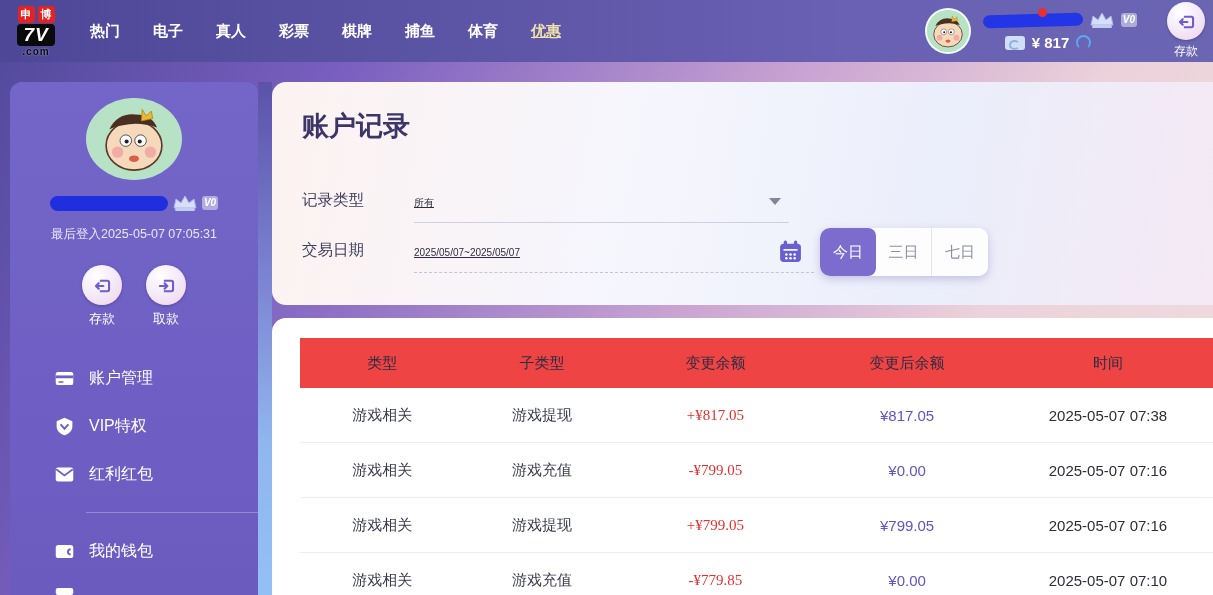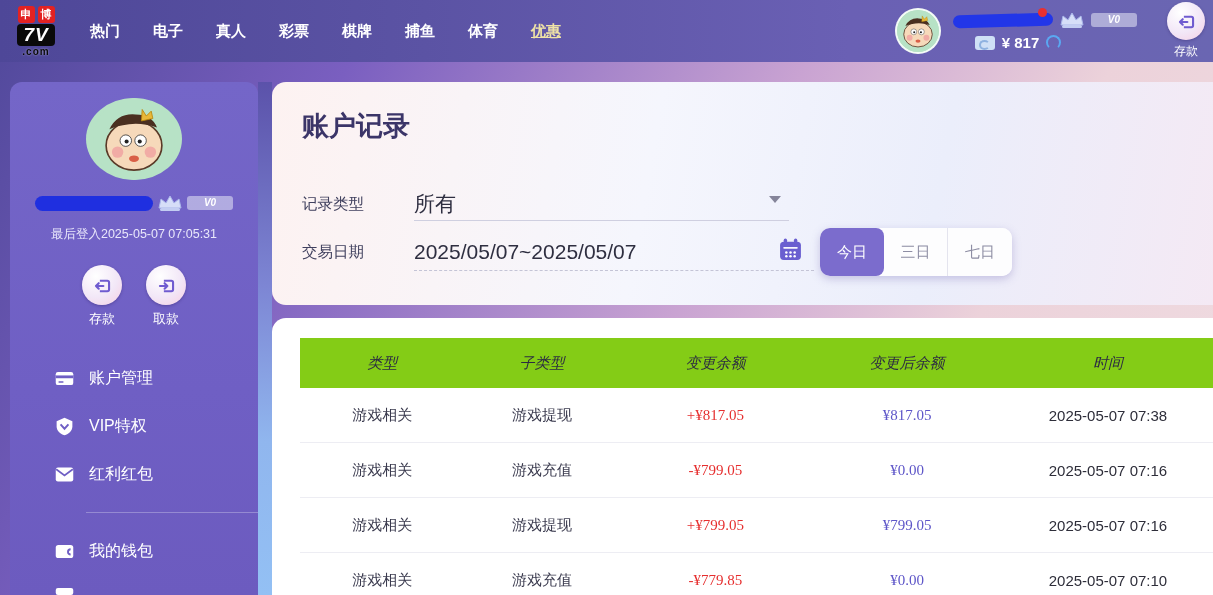--- a/index.html
+++ b/index.html
@@ -28,21 +28,21 @@
   .user-cluster{position:absolute;right:8px;top:0;height:62px;display:flex;align-items:center;}
   .avatar-small{position:relative;width:46px;height:46px;border-radius:50%;
     border:2px solid rgba(255,255,255,.85);overflow:hidden;background:#b7e2c6;flex:0 0 auto;}
   .avatar-small svg{width:100%;height:100%;display:block;}
   .notif-dot{position:absolute;right:166px;top:8px;width:9px;height:9px;border-radius:50%;background:#e93030;z-index:6;}
   .user-mid{display:flex;flex-direction:column;margin-left:12px;margin-right:14px;gap:5px;}
   .user-row1{display:flex;align-items:center;gap:6px;}
   .name-blur{width:100px;height:13px;background:#2236e8;border-radius:7px;transform:rotate(-1.5deg);}
   .crown{width:26px;height:18px;}
   .vip-badge{background:rgba(230,232,245,.55);color:#fff;font-size:10px;font-weight:bold;font-style:italic;
-    padding:1px 17px;border-radius:3px;line-height:12px;}
+    padding:1px 2px;border-radius:3px;line-height:12px;}
   .user-row2{display:flex;align-items:center;gap:7px;padding-left:22px;}
   .wallet-chip{width:20px;height:14px;background:#cfe0f6;border-radius:3px;position:relative;}
   .wallet-chip::after{content:"";position:absolute;left:4px;top:4px;width:7px;height:6px;
     border:2px solid #8fb2e0;border-right-color:transparent;border-radius:50%;}
   .balance{color:#fff;font-size:15px;font-weight:bold;}
   .spinner{width:15px;height:15px;border:2px solid #5aa8f2;border-bottom-color:transparent;border-radius:50%;}
   .deposit-top{display:flex;flex-direction:column;align-items:center;margin-left:16px;cursor:pointer;}
   .action-circle{width:38px;height:38px;border-radius:50%;
     background:radial-gradient(circle at 35% 28%,#ffffff 0%,#f2e7f7 55%,#f6cfe2 100%);
     display:flex;align-items:center;justify-content:center;box-shadow:0 1px 3px rgba(40,30,90,.35);}
@@ -78,43 +78,43 @@
     border-radius:14px 0 0 14px;
     background:linear-gradient(100deg,#fdf2f1 0%,#f5f6fd 40%,#ebeefb 70%,#f4e9f4 100%);}
   .page-title-row{display:flex;align-items:baseline;padding:26px 0 0 30px;}
   .page-title{font-size:27px;font-weight:bold;color:#3b3568;}
   .page-subtitle{font-size:14px;color:#7a72b5;margin-left:12px;}
   .filter-row{position:absolute;left:30px;display:flex;align-items:center;}
   .filter-row.r1{top:108px;align-items:center;}
   .filter-row.r2{top:158px;}
   .filter-label{width:112px;font-size:15.5px;color:#40405e;}
   .filter-field{position:relative;width:375px;}
-  .filter-value{font-size:21px;color:#2e2e40;}
+  .filter-value{font-size:10px;color:#2e2e40;text-decoration:underline;}
   .caret-down{position:absolute;right:8px;top:6px;width:0;height:0;
     border-left:6px solid transparent;border-right:6px solid transparent;border-top:7px solid #85859a;}
   .uline-solid{position:absolute;left:0;top:30px;width:375px;border-bottom:1px solid #cfcfe0;}
   .uline-dashed{position:absolute;left:0;top:30px;width:400px;border-bottom:1px dashed #c4c4d6;}
   .cal-icon{position:absolute;right:-14px;top:-3px;width:25px;height:25px;}
   .range-group{position:absolute;left:548px;top:146px;display:flex;background:#fdfdfe;
     border-radius:10px;box-shadow:0 3px 8px rgba(120,110,180,.35);overflow:hidden;}
-  .range-btn{width:64px;height:48px;display:flex;align-items:center;justify-content:center;
+  .range-btn{width:56px;height:48px;display:flex;align-items:center;justify-content:center;
     font-size:15px;color:#8e8ea4;cursor:pointer;border-right:1px solid #e4e4ee;background:#fdfdfe;}
   .range-btn:last-child{border-right:none;}
   .range-btn.active{background:#7b6ccd;color:#fff;border-radius:8px;border-right:none;}
 
   .panel-table{position:absolute;left:272px;top:318px;width:941px;height:277px;
     border-radius:14px 0 0 0;background:#ffffff;overflow:hidden;}
   .table{margin:20px 0 0 28px;width:913px;}
-  .thead{display:flex;background:#84cc16;height:50px;align-items:center;font-style:italic;}
+  .thead{display:flex;background:#ef4444;height:50px;align-items:center;}
   .th{font-size:15px;font-weight:500;color:#2c2c42;text-align:center;}
   .tr{display:flex;height:55px;align-items:center;border-bottom:1px solid #ededf3;}
   .td{font-size:15px;text-align:center;color:#3a3a4e;}
   .c1{width:18%;} .c2{width:17%;} .c3{width:21%;} .c4{width:21%;} .c5{width:23%;}
   .td.change{color:#e62f2f;font-family:Liberation Serif, serif;}
-  .td.after{color:#5d55c8;font-family:Liberation Serif, serif;}
+  .td.after{color:#5d55c8;}
   .td.time{color:#2e2e3a;}
 </style>
 </head>
 <body>
 
 <div class="topbar">
   <div class="logo">
     <div class="logo-badges">
       <span class="logo-badge">申</span>
       <span class="logo-badge">博</span>

